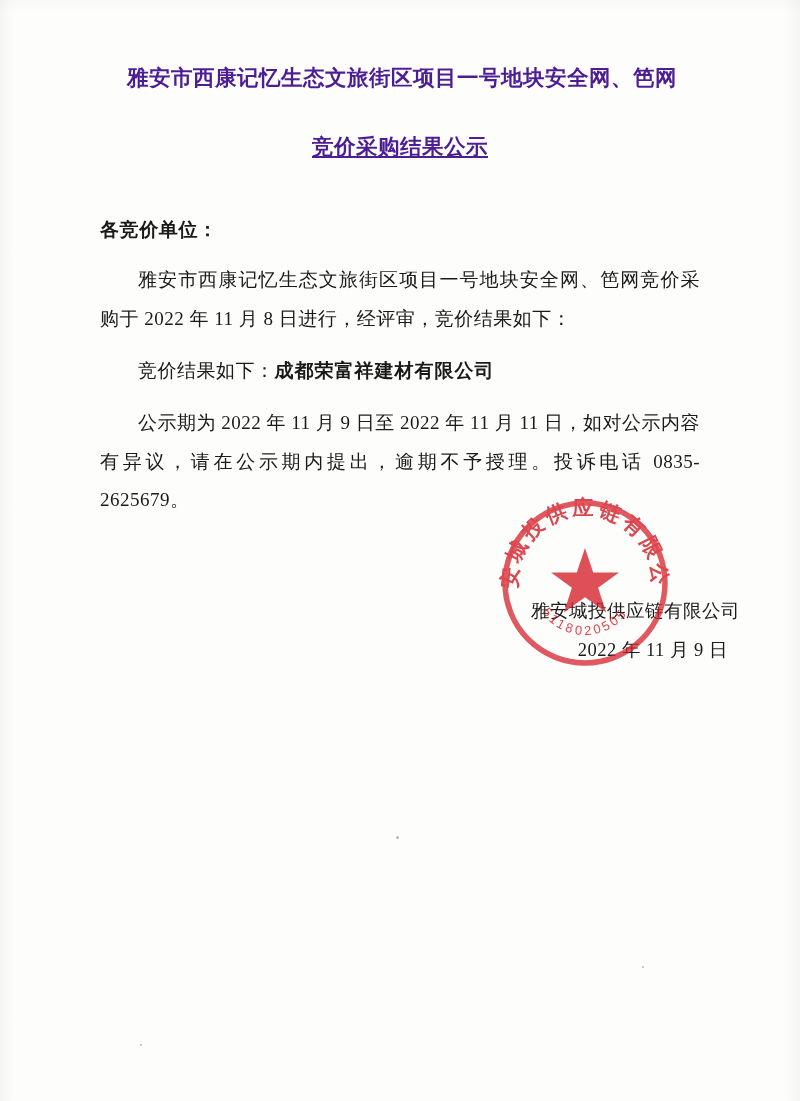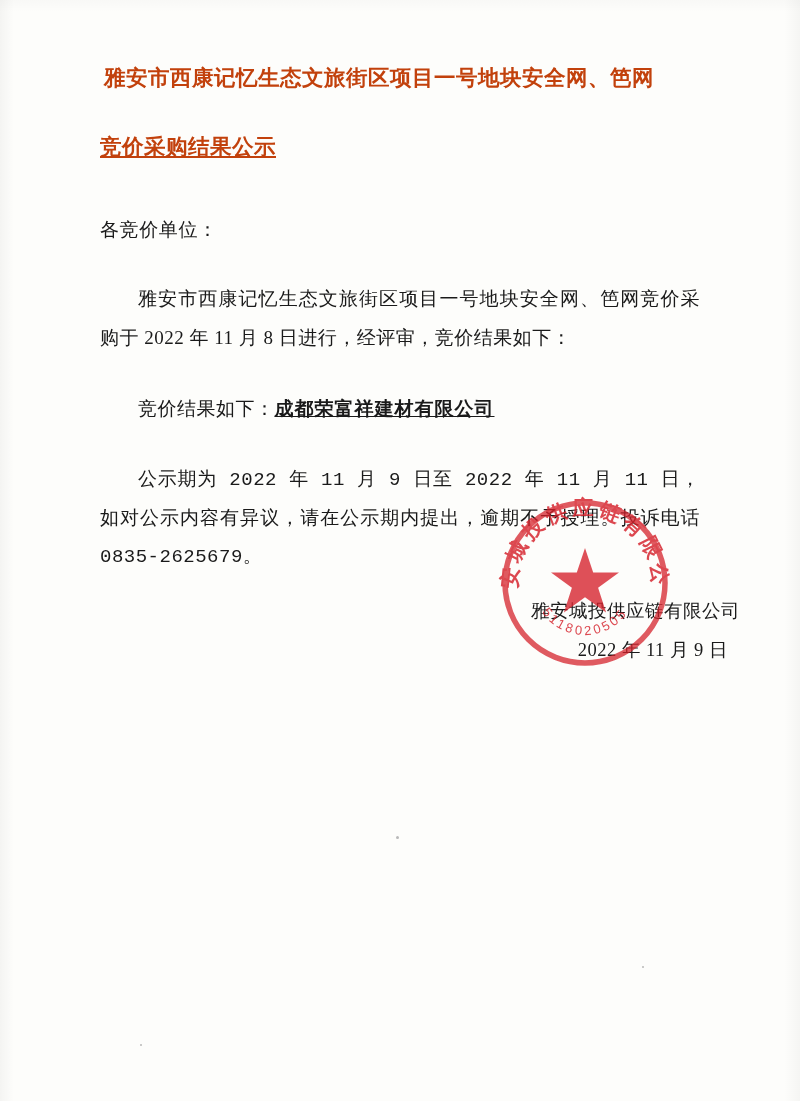--- a/index.html
+++ b/index.html
@@ -33,54 +33,54 @@
   }
   .doc-body {
     position: absolute;
     left: 100px;
     top: 58px;
     width: 600px;
   }
   .title {
     font-size: 21.5px;
     font-weight: 700;
+    text-align: center;
     letter-spacing: 0.5px;
     line-height: 1.9;
-    color: #c2410c;
+    color: #4c1d95;
   }
   .title-line-1 {
     margin-left: 4px;
   }
   .title-line-2 {
     margin-top: 28px;
     text-decoration: underline;
   }
   .salutation {
     margin-top: 44px;
     font-size: 19px;
     line-height: 1.9;
     letter-spacing: 0.6px;
+    font-weight: bold;
   }
   .para {
-    margin-top: 32px;
+    margin-top: 13px;
     font-size: 19px;
     line-height: 2.05;
     letter-spacing: 0.5px;
     text-indent: 2em;
     text-align: justify;
     text-justify: inter-ideograph;
   }
   .para.no-indent-tail {
     text-indent: 2em;
-    font-family: Liberation Mono, monospace;
   }
   .winner-name {
     font-weight: 700;
     letter-spacing: 1px;
-    text-decoration: underline;
   }
   .signature-block {
     position: absolute;
     right: 42px;
     top: 592px;
     width: 270px;
     text-align: right;
     font-size: 18.5px;
     line-height: 2.1;
     letter-spacing: 0.5px;

